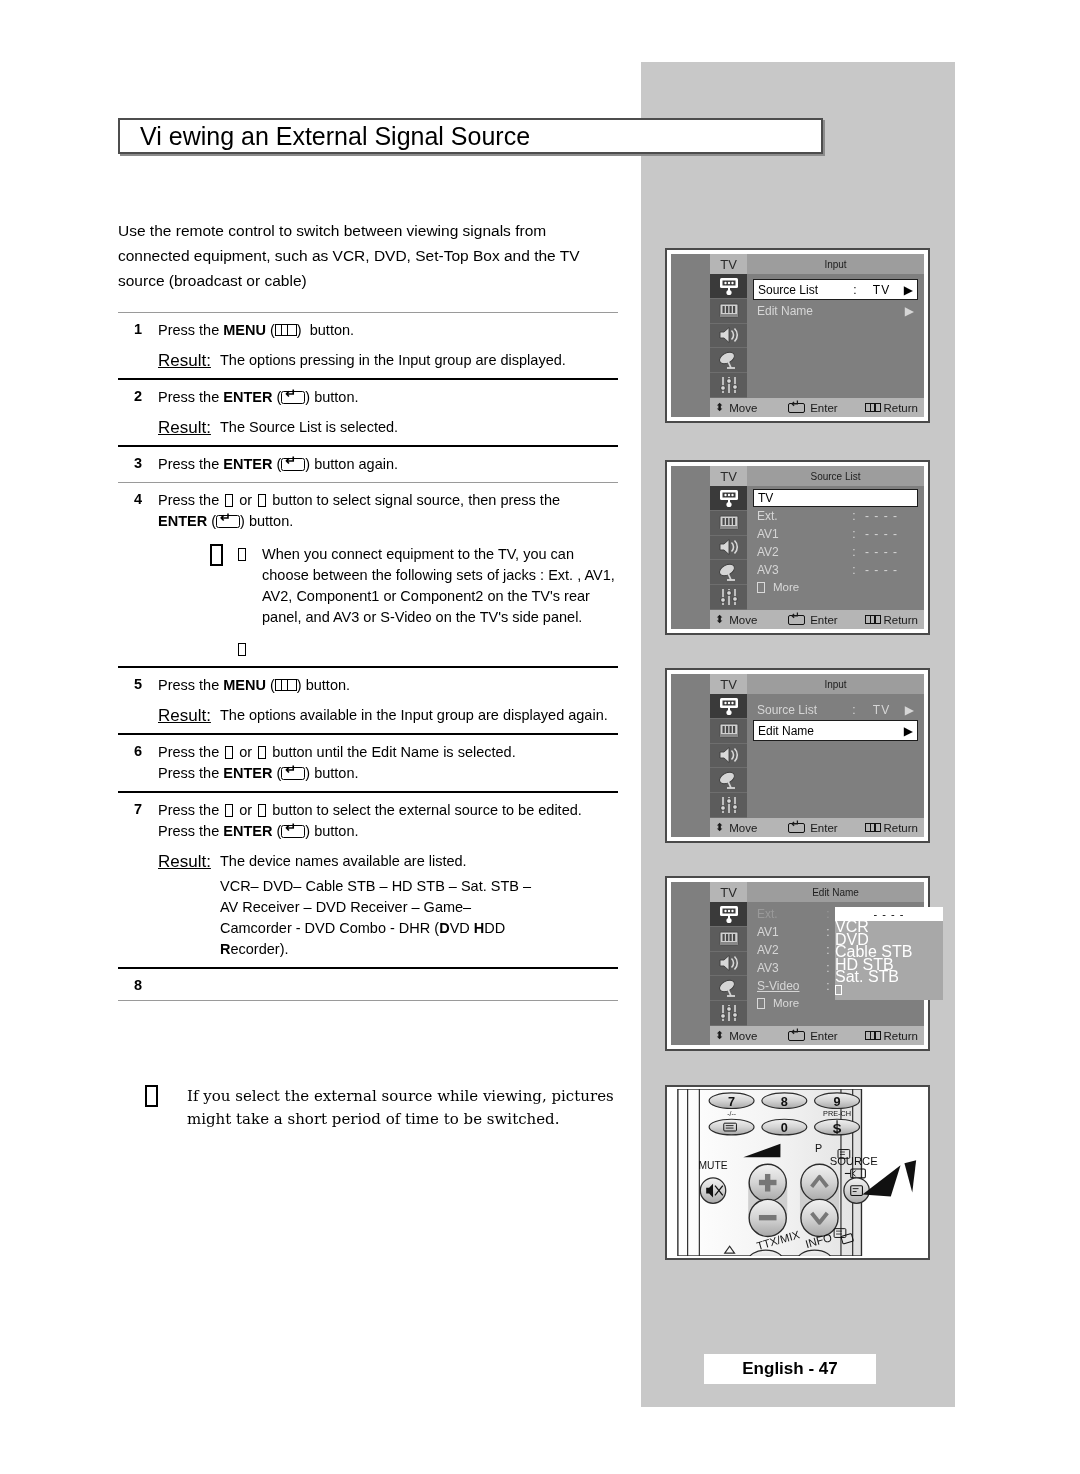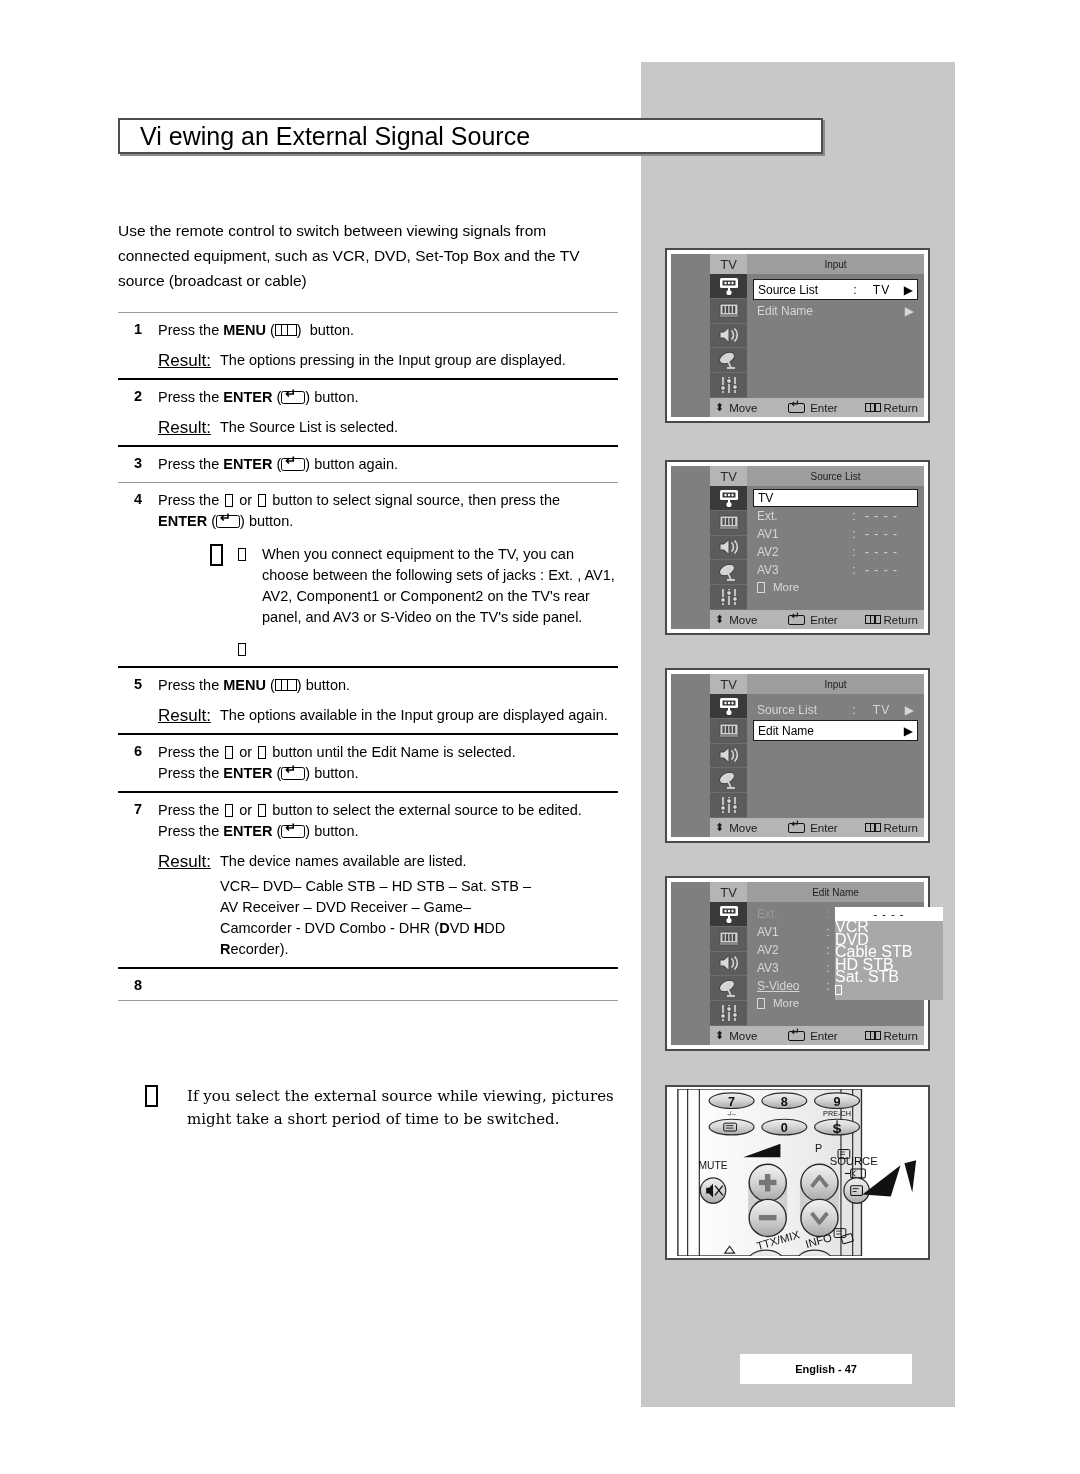--- a/index.html
+++ b/index.html
@@ -245,24 +245,24 @@
 
   
   #remote-box{
     position:absolute; width:265px; height:175px;
     background:#fff; border:2px solid #4a4a4a; padding:2px;
     overflow:hidden;
   }
 
   
   #footer{
-    position:absolute; left:740px; top:1354px;
+    position:absolute; left:704px; top:1354px;
     width:172px; height:30px; background:#fff;
     display:flex; align-items:center; justify-content:center;
-    font-size:11px; font-weight:bold;
+    font-size:17px; font-weight:bold;
   }
 </style>
 </head>
 <body>
 
 <div id="grey-panel"></div>
 
 <div id="title-box">
   <div id="title-text">Vi ewing an External Signal Source</div>
 </div>

